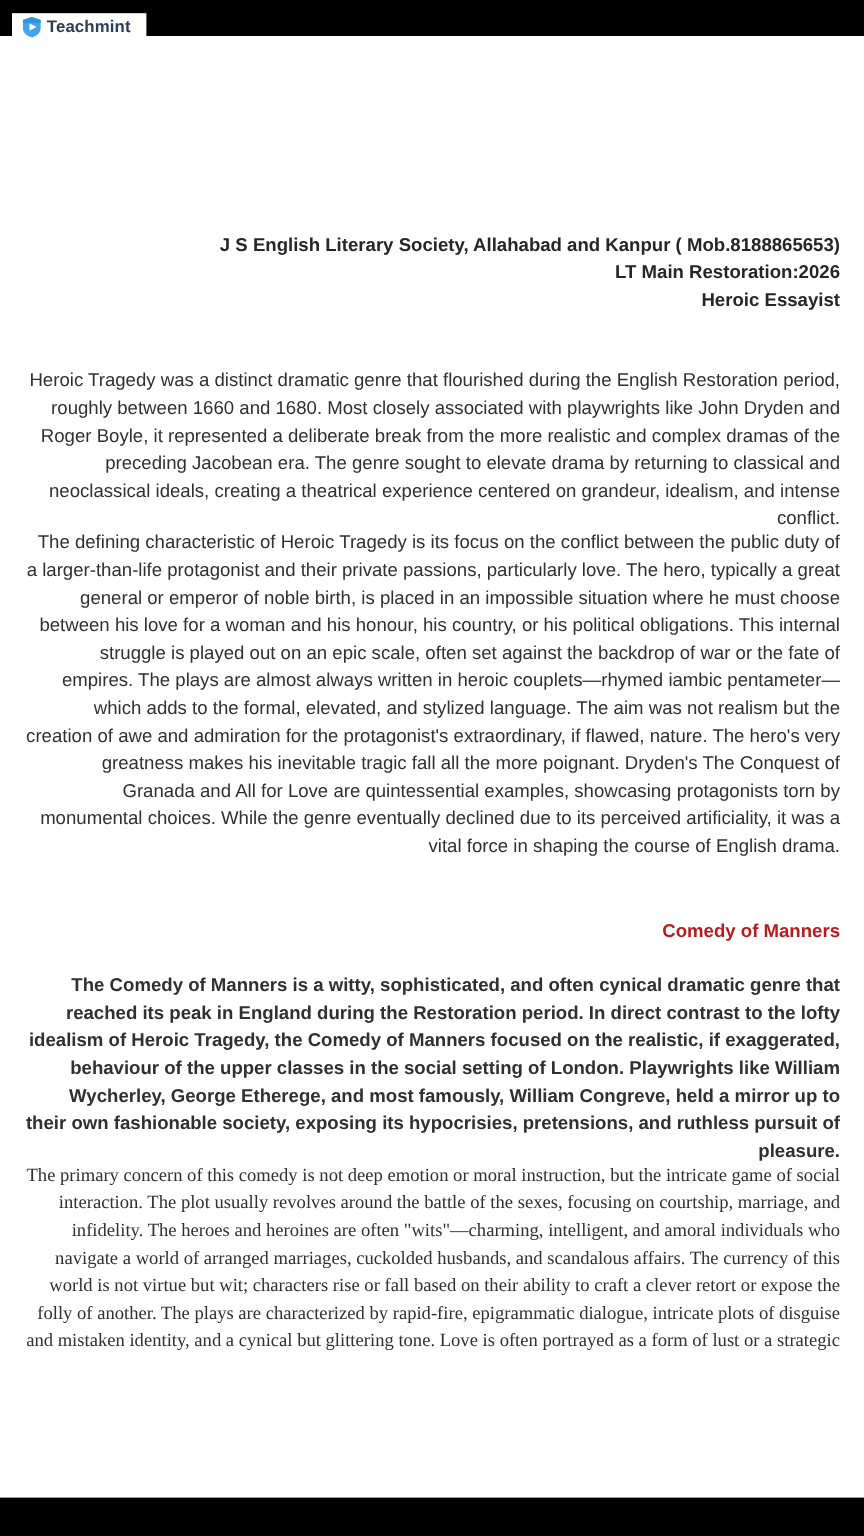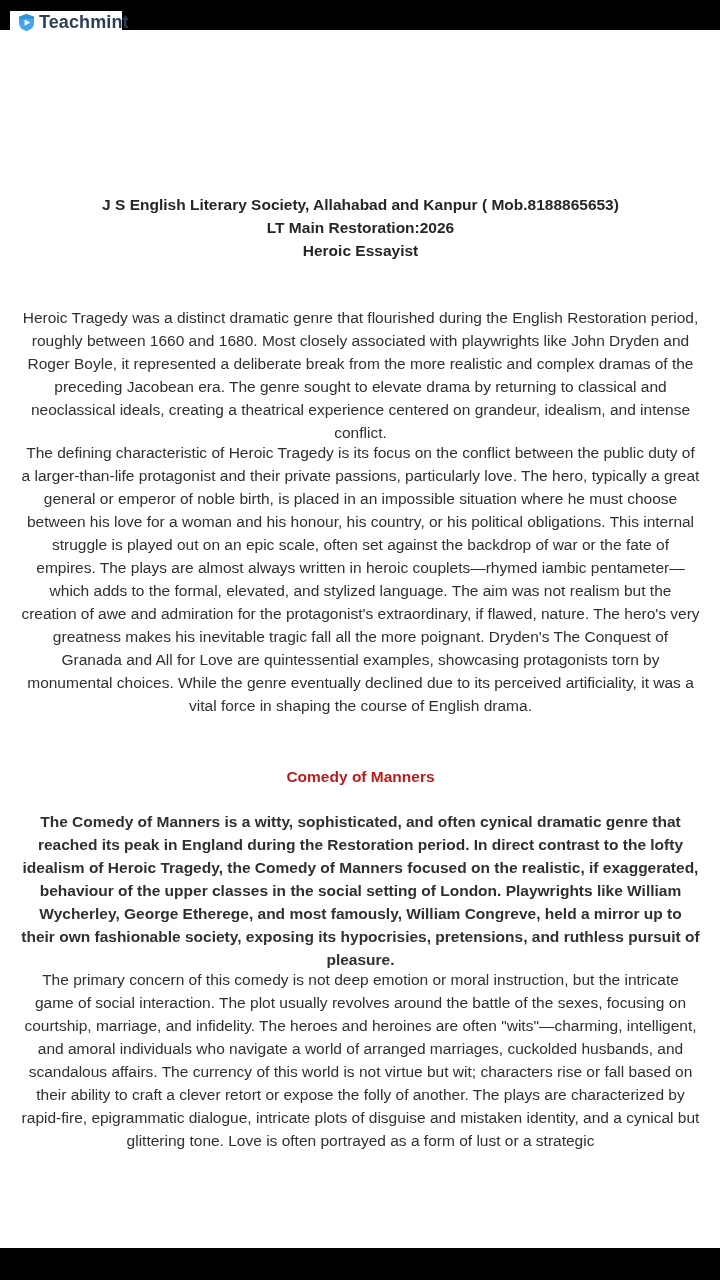--- a/index.html
+++ b/index.html
@@ -16,38 +16,38 @@
     position:absolute; left:0; bottom:0; width:720px; height:32px;
     background:#000000; z-index:2;
   }
   .logo-box {
     position:absolute; top:11px; left:10px; width:112px; height:22px;
     background:#ffffff; z-index:3;
     display:flex; align-items:center; gap:5px;
     padding-left:9px; box-sizing:border-box;
   }
   .brand-text {
-    font-size:18px; font-weight:700; color:#2c3e55; letter-spacing:0.1px;
+    font-size:14px; font-weight:700; color:#2c3e55; letter-spacing:0.1px;
     line-height:1;
   }
   .logo-icon { display:inline-flex; width:15px; height:17px; }
   .page { position:absolute; top:30px; left:0; width:720px; height:1218px; background:#ffffff; z-index:1; }
   .block {
     position:absolute; left:21px; width:679px;
     font-size:15.5px; line-height:23px; color:#303030;
-    text-align:center; white-space:normal;
+    text-align:right; white-space:normal;
   }
   .bold { font-weight:700; color:#b91c1c; }
   .hdr-line { font-weight:700; color:#262626; }
   #doc-header { top:163px; }   
   #para-1    { top:276px; }   
   #para-2    { top:411px; }   
   #heading-2 { top:735px; }   
   #para-3    { top:780px;font-weight:bold; }   
-  #para-4    { top:938px; }   
+  #para-4    { top:938px;font-family:Liberation Serif, serif; }   
 </style>
 </head>
 <body>
 
 <div class="screen">
 
   <div class="bar-top"></div>
 
   <div class="logo-box">
     <span class="logo-icon">

